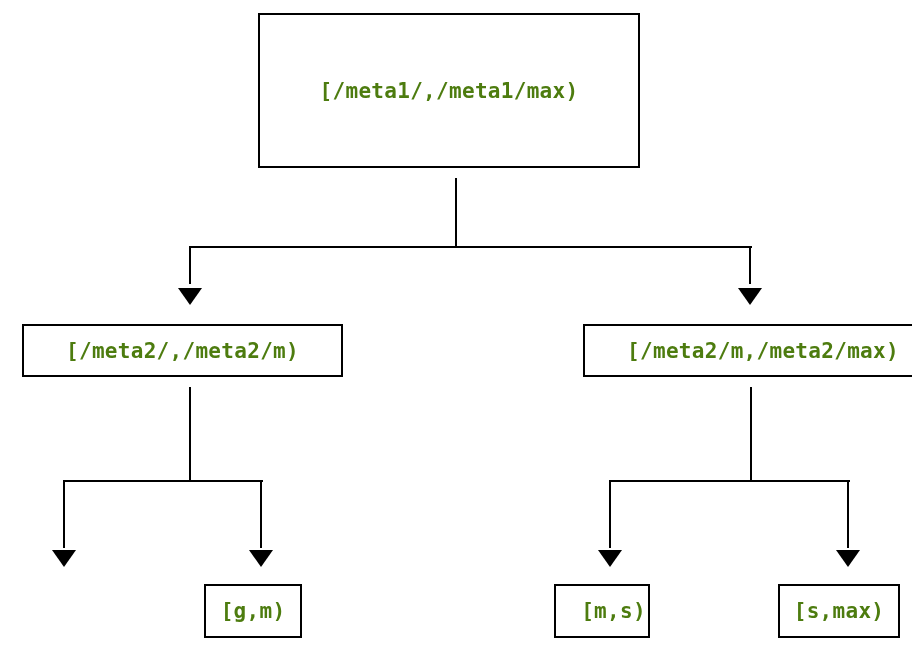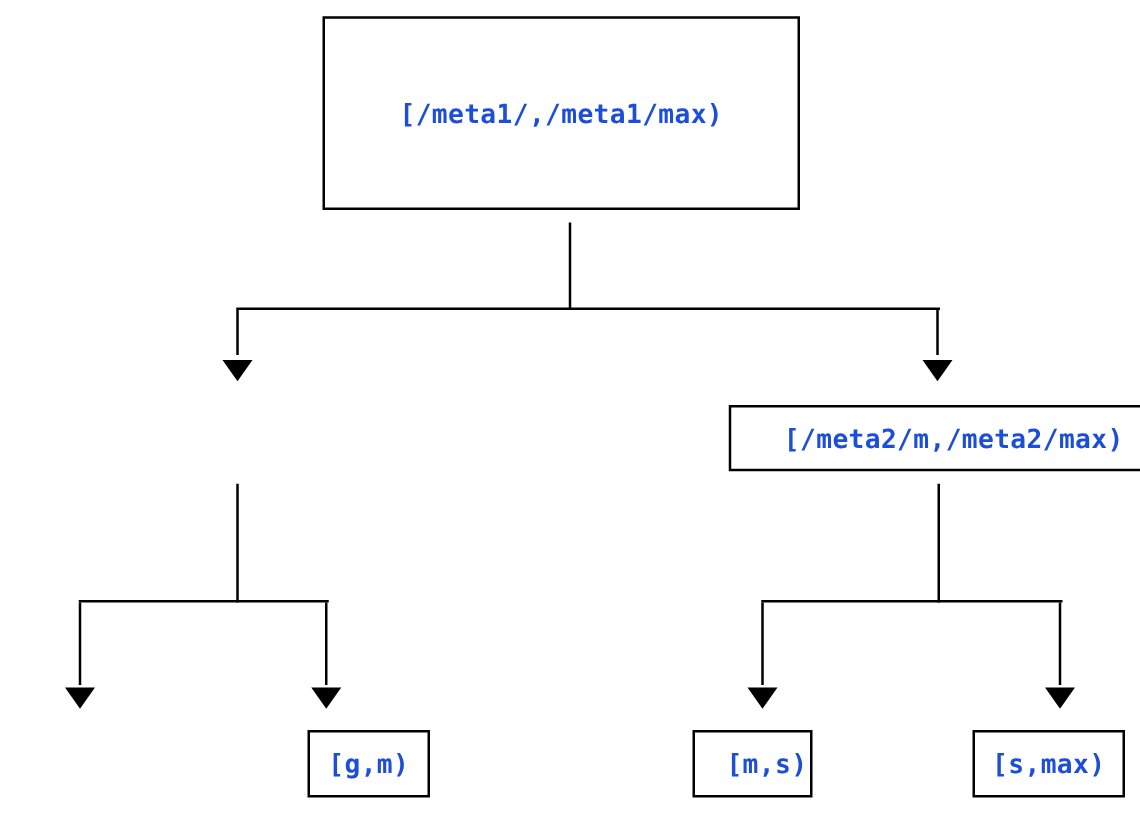--- a/index.html
+++ b/index.html
@@ -19,42 +19,42 @@
     position: absolute;
     box-sizing: border-box;
     border: 2px solid #000000;
     background: #ffffff;
     display: flex;
     align-items: center;
     justify-content: center;
     font-weight: bold;
     font-size: 21px;
     letter-spacing: 0.3px;
-    color: #1d4ed8;
+    color: #4d7c0f;
     white-space: nowrap;
   }
   .edge {
     position: absolute;
     background: #000000;
   }
   .arrowhead {
     position: absolute;
     width: 0;
     height: 0;
     border-left: 12px solid transparent;
     border-right: 12px solid transparent;
     border-top: 17px solid #000000;
   }
 
   
   #node-root        { left: 258px; top: 13px;  width: 382px; height: 155px; }
   #node-left        { left: 22px;  top: 324px; width: 321px; height: 53px;  }
   #node-right       { left: 583px; top: 324px; width: 360px; height: 53px;  }
   #node-leaf-ag     { left: 8px;   top: 584px; width: 100px; height: 54px;  }
-  #node-leaf-gm     { left: 204px; top: 584px; width: 98px;  height: 54px; margin-left: 42px;  }
+  #node-leaf-gm     { left: 204px; top: 584px; width: 98px;  height: 54px;  }
   #node-leaf-ms     { left: 554px; top: 584px; width: 96px;  height: 54px; padding-left: 23px;  }
   #node-leaf-smax   { left: 778px; top: 584px; width: 122px; height: 54px; text-align: center;  }
 
   
   #edge-t-stem   { left: 455px; top: 178px; width: 2px;   height: 70px; }
   #edge-t-bar    { left: 189px; top: 246px; width: 563px; height: 2px;  }
   #edge-t-dl     { left: 189px; top: 248px; width: 2px;   height: 36px; }
   #edge-t-dr     { left: 749px; top: 248px; width: 2px;   height: 36px; }
   #arrow-left    { left: 178px; top: 288px; }
   #arrow-right   { left: 738px; top: 288px; }
@@ -77,20 +77,23 @@
 </style>
 </head>
 <body>
 
 <div id="canvas">
 
   <div class="node" id="node-root">
     <span>[/meta1/,/meta1/max)</span>
   </div>
 
+  <div class="node" id="node-left">
+    <span>[/meta2/,/meta2/m)</span>
+  </div>
 
   <div class="node" id="node-right">
     <span>[/meta2/m,/meta2/max)</span>
   </div>
 
 
   <div class="node" id="node-leaf-gm">
     <span>[g,m)</span>
   </div>
 

